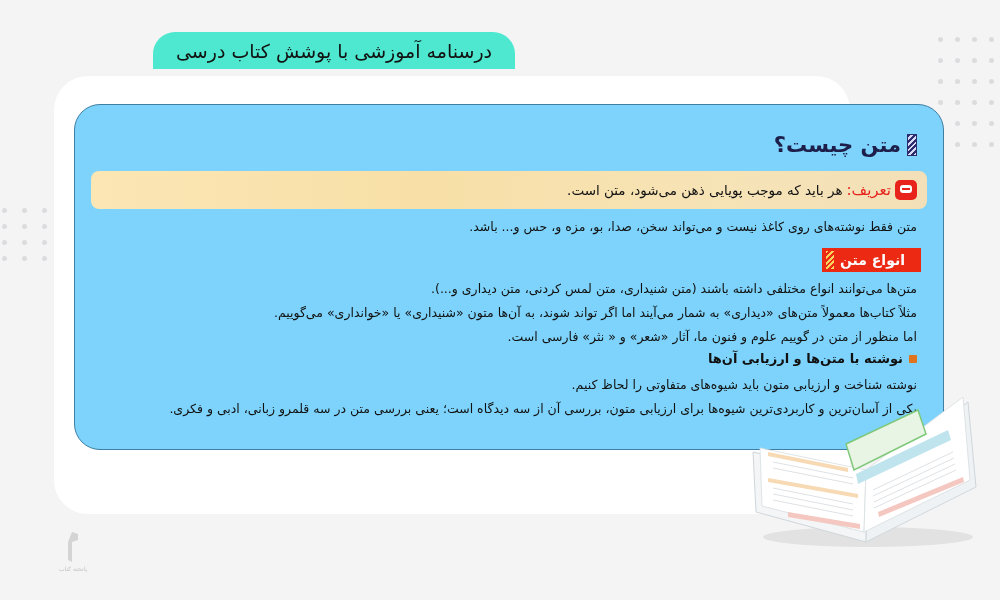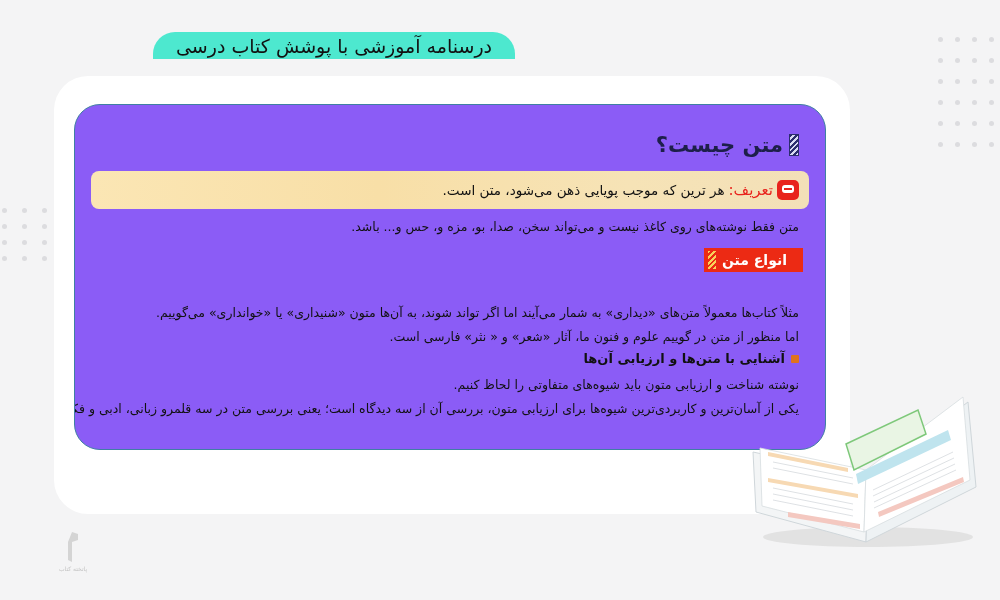--- a/index.html
+++ b/index.html
@@ -17,35 +17,35 @@
     .dots-l { left: 2px; top: 208px; grid-template-columns: repeat(3, 5px); column-gap: 15px; row-gap: 11px; }
 
     
     .outer-card {
       position: absolute; left: 54px; top: 76px; width: 796px; height: 438px;
       background: #ffffff; border-radius: 34px;
     }
 
     
     .title-tab {
-      position: absolute; left: 153px; top: 32px; width: 362px; height: 27px;
+      position: absolute; left: 153px; top: 32px; width: 362px; height: 37px;
       background: #4de8cf; border-radius: 22px 22px 0 0;
       display: flex; align-items: center; justify-content: center;
       direction: rtl;
     }
     .title-tab .title-text {
       font-family: "DejaVu Sans", sans-serif; font-size: 19px; color: #111;
       font-weight: normal; letter-spacing: 0;
     }
 
     
     .page-frame {
-      position: absolute; left: 74px; top: 104px; width: 752px; height: 346px;
+      position: absolute; left: 74px; top: 104px; width: 870px; height: 346px;
       border: 1.5px solid #3f7fa3; border-radius: 26px;
-      background: #8b5cf6;
+      background: #7dd3fc;
       overflow: hidden;
     }
 
     .heading-row {
       position: absolute; right: 26px; top: 28px;
       display: flex; align-items: center; gap: 6px; direction: rtl;
     }
     .hatch-icon {
       width: 10px; height: 22px; border: 1px solid #2b2d6e;
       background: repeating-linear-gradient(135deg, #2b2d6e 0 2px, #d9dbf2 2px 4px);
@@ -161,36 +161,37 @@
   <div class="page-frame">
 
     <div class="heading-row">
       <span class="hatch-icon"></span>
       <span class="heading-text">متن چیست؟</span>
     </div>
 
     <div class="def-banner">
       <span class="chat-icon"></span>
       <span class="def-label">تعریف:</span>
-      <span class="def-text">هر ترین که موجب پویایی ذهن می‌شود، متن است.</span>
+      <span class="def-text">هر باید که موجب پویایی ذهن می‌شود، متن است.</span>
     </div>
 
     <div class="body-line" style="top:114px;">متن فقط نوشته‌های روی کاغذ نیست و می‌تواند سخن، صدا، بو، مزه و، حس و... باشد.</div>
 
     <div class="section-badge">
       <span class="badge-text">انواع متن</span>
       <span class="hatch-small"></span>
     </div>
 
+    <div class="body-line" style="top:176px;">متن‌ها می‌توانند انواع مختلفی داشته باشند (متن شنیداری، متن لمس کردنی، متن دیداری و...).</div>
     <div class="body-line" style="top:200px;">مثلاً کتاب‌ها معمولاً متن‌های «دیداری» به شمار می‌آیند اما اگر تواند شوند، به آن‌ها متون «شنیداری» یا «خوانداری» می‌گوییم.</div>
     <div class="body-line" style="top:224px;">اما منظور از متن در گوییم علوم و فنون ما، آثار «شعر» و « نثر» فارسی است.</div>
 
     <div class="sub-heading">
       <span class="bullet-square"></span>
-      <span class="sub-heading-text">آشنایی با متن‌ها و ارزیابی آن‌ها</span>
+      <span class="sub-heading-text">نوشته با متن‌ها و ارزیابی آن‌ها</span>
     </div>
 
     <div class="body-line" style="top:272px;">نوشته شناخت و ارزیابی متون باید شیوه‌های متفاوتی را لحاظ کنیم.</div>
     <div class="body-line" style="top:296px;">یکی از آسان‌ترین و کاربردی‌ترین شیوه‌ها برای ارزیابی متون، بررسی آن از سه دیدگاه است؛ یعنی بررسی متن در سه قلمرو زبانی، ادبی و فکری.</div>
   </div>
 
   <svg class="book" viewBox="0 0 230 170">
     <ellipse cx="120" cy="155" rx="105" ry="10" fill="#e2e2e2"></ellipse>
     <polygon points="5,70 120,95 118,160 8,130" fill="#f3f5f6" stroke="#cfd6da" stroke-width="1"></polygon>
     <polygon points="120,95 220,20 228,105 118,160" fill="#eef2f4" stroke="#cfd6da" stroke-width="1"></polygon>

